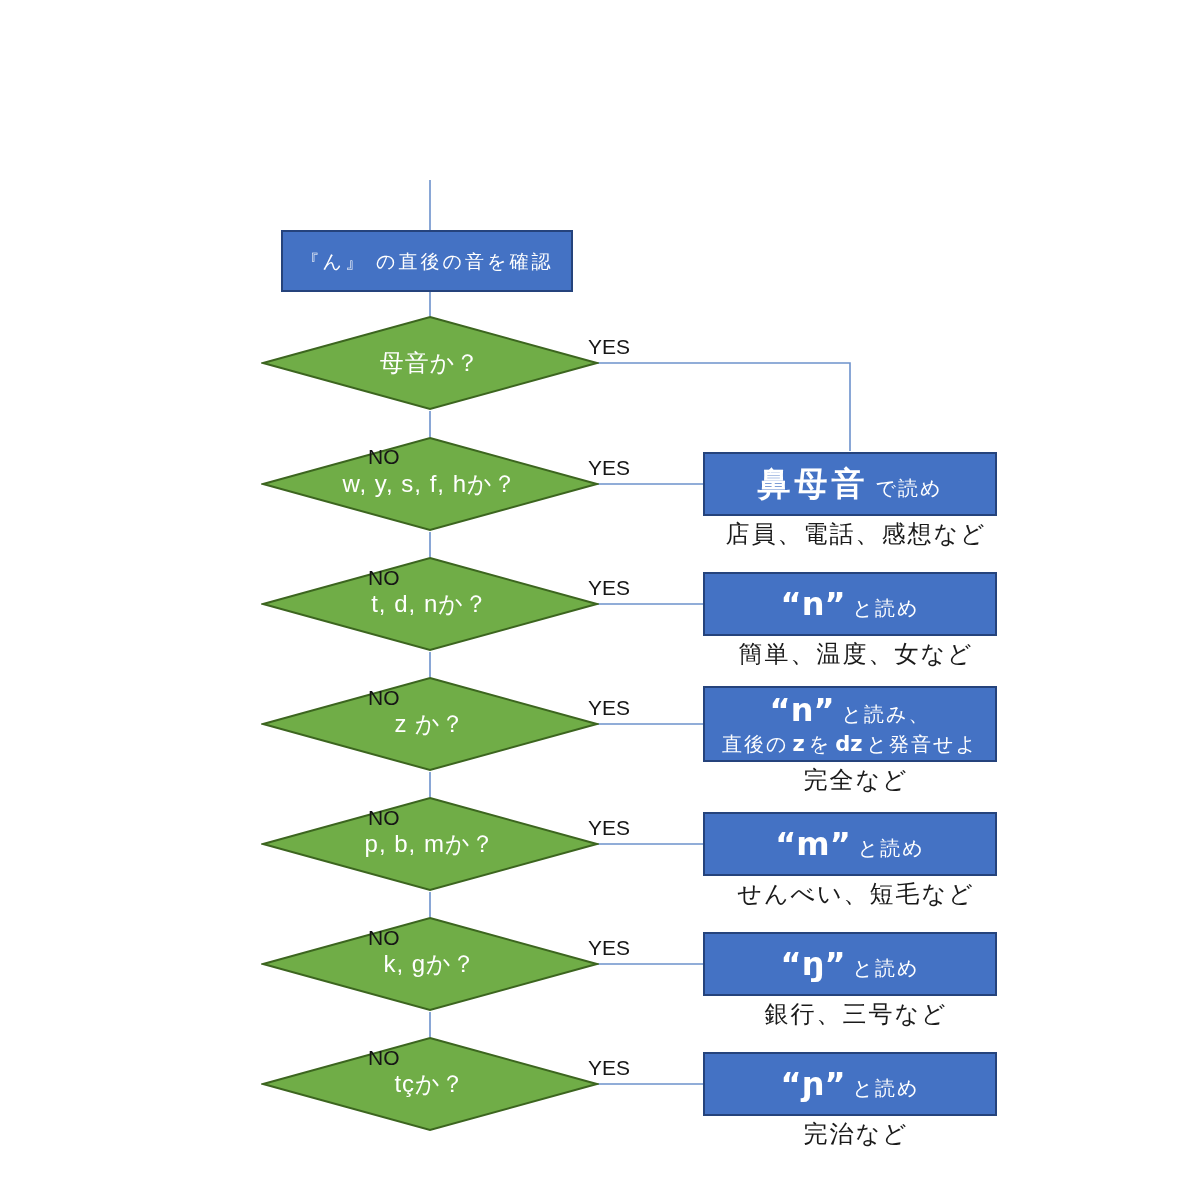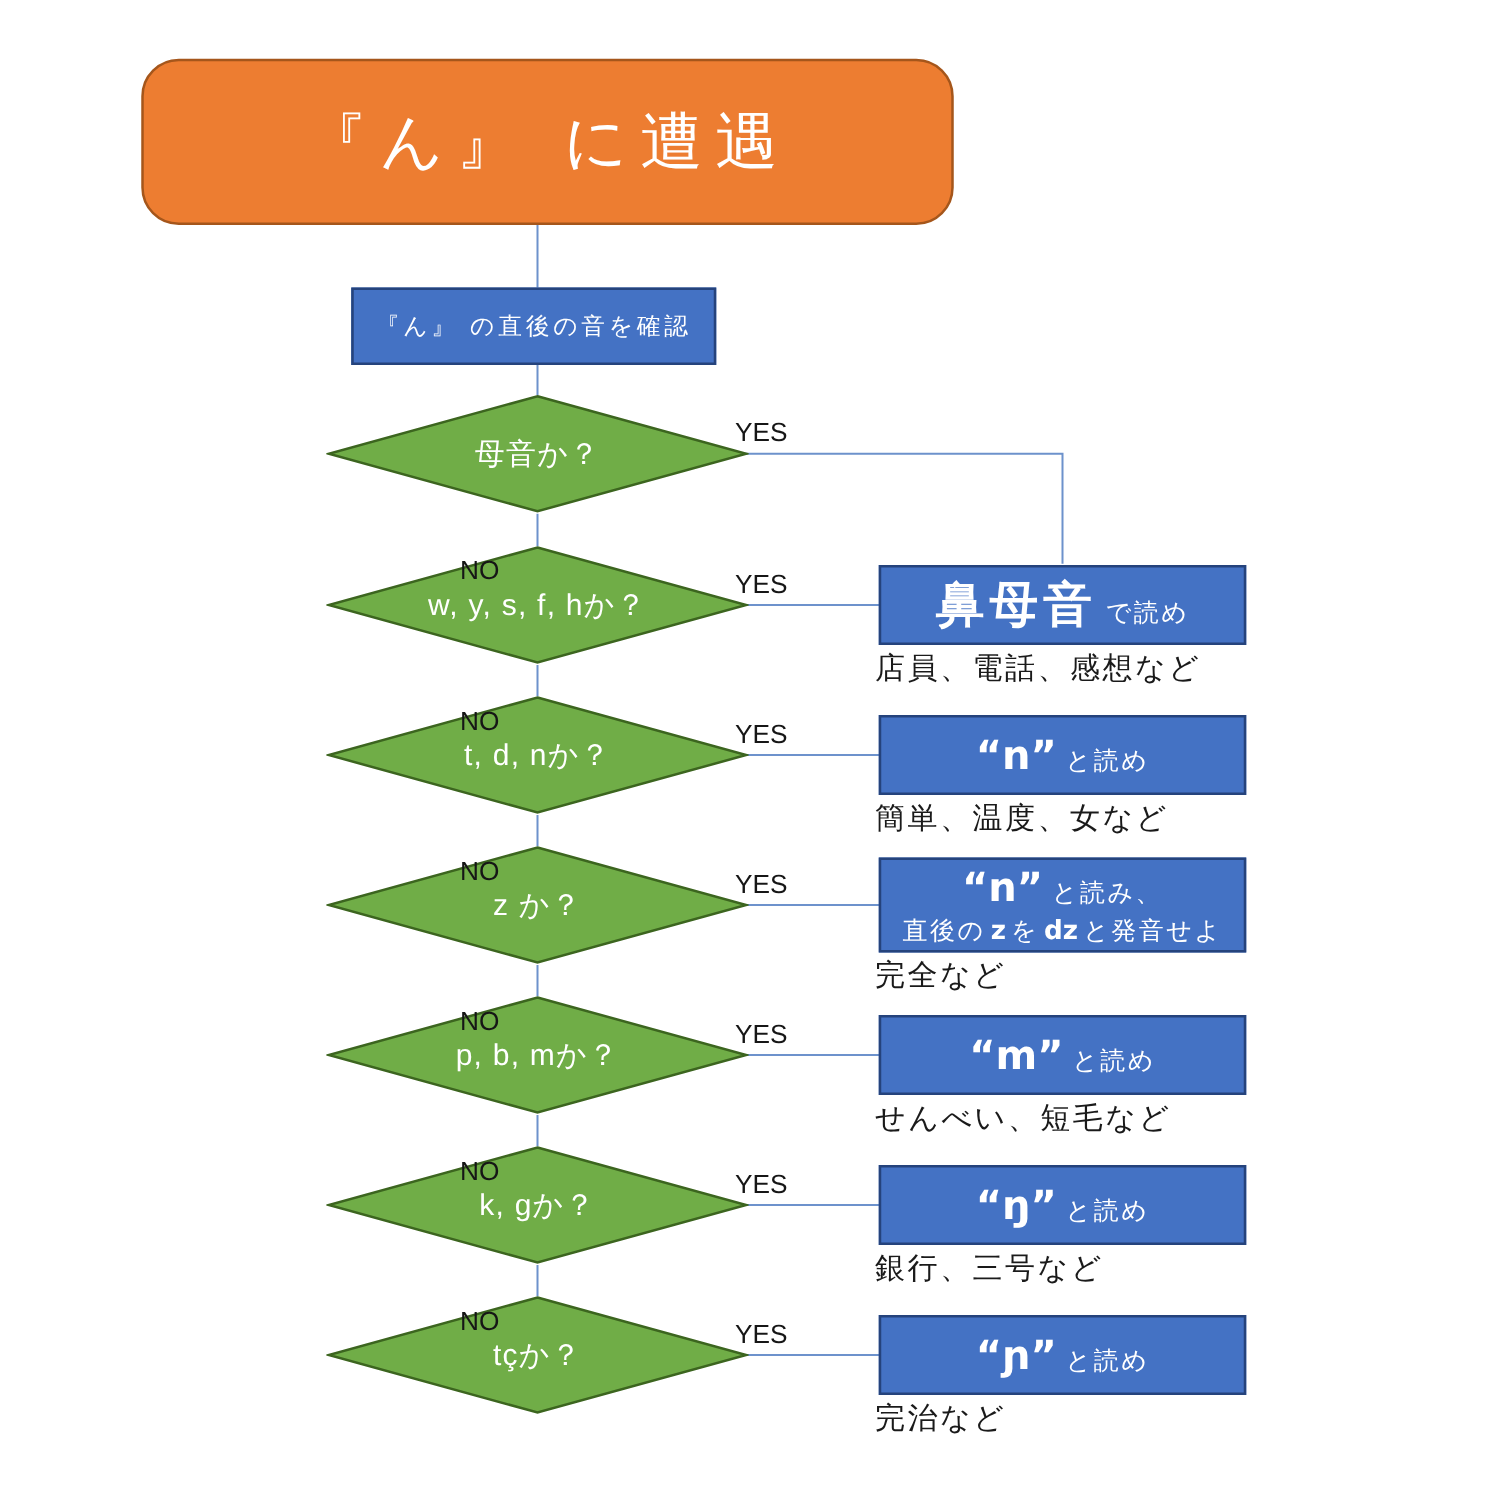--- a/index.html
+++ b/index.html
@@ -33,47 +33,44 @@
     color:var(--text_white);font-size:24px;letter-spacing:1px;text-align:right;}
 
   .edge-label{position:absolute;color:var(--label_color);font-size:21px;}
   .no-label{width:54px;margin-top:44px;}
 
   .result{position:absolute;left:703px;width:294px;background:var(--blue_fill);
     border:2px solid var(--blue_border);box-sizing:border-box;color:var(--text_white);
     display:flex;flex-direction:column;align-items:center;justify-content:center;}
   .result .line{display:flex;align-items:baseline;}
   .result .big{font-weight:bold;font-size:32px;font-family:"DejaVu Sans",sans-serif;}
-  .result .big-jp{font-weight:bold;font-size:39px;letter-spacing:4px;
+  .result .big-jp{font-weight:bold;font-size:33px;letter-spacing:4px;
     font-family:"DejaVu Serif","Liberation Serif",serif;}
   .result .small{font-size:20px;margin-left:7px;letter-spacing:2px;
     font-family:"DejaVu Serif","Liberation Serif",serif;}
   .result .line2{font-size:20px;letter-spacing:2px;margin-top:2px;
     font-family:"DejaVu Serif","Liberation Serif",serif;display:flex;align-items:baseline;}
   .result .line2 .b{font-weight:bold;font-size:21px;letter-spacing:0;margin:0 4px;
     font-family:"DejaVu Sans","Liberation Sans",sans-serif;}
 
-  .example{position:absolute;left:700px;width:312px;text-align:left;color:#1a1a1a;
+  .example{position:absolute;left:700px;width:312px;text-align:center;color:#1a1a1a;
     font-size:24px;letter-spacing:2px;font-family:"DejaVu Serif","Liberation Serif",serif;}
 </style>
 </head>
 <body>
 
 <div class="canvas">
 
   <svg class="connectors" width="1200" height="1200">
     <path d="M430,180 V230 M430,292 V316
              M430,411 V437 M430,532 V557 M430,652 V677 M430,772 V797 M430,892 V917 M430,1012 V1037
              M596,363 H850 V451
              M596,484 H704 M596,604 H704 M596,724 H704 M596,844 H704 M596,964 H704 M596,1084 H704"></path>
   </svg>
 
-  <div class="title-box">
-    <span class="t">『ん』 に遭遇</span>
-  </div>
 
   <div class="start-box">
     <span>『ん』 の</span>
     <span>直後の音を確認</span>
   </div>
 
   <div class="diamond" style="top:315px">
     <svg width="338" height="96">
         <polygon points="169,2 336,48 169,94 2,48"></polygon>
       </svg>

